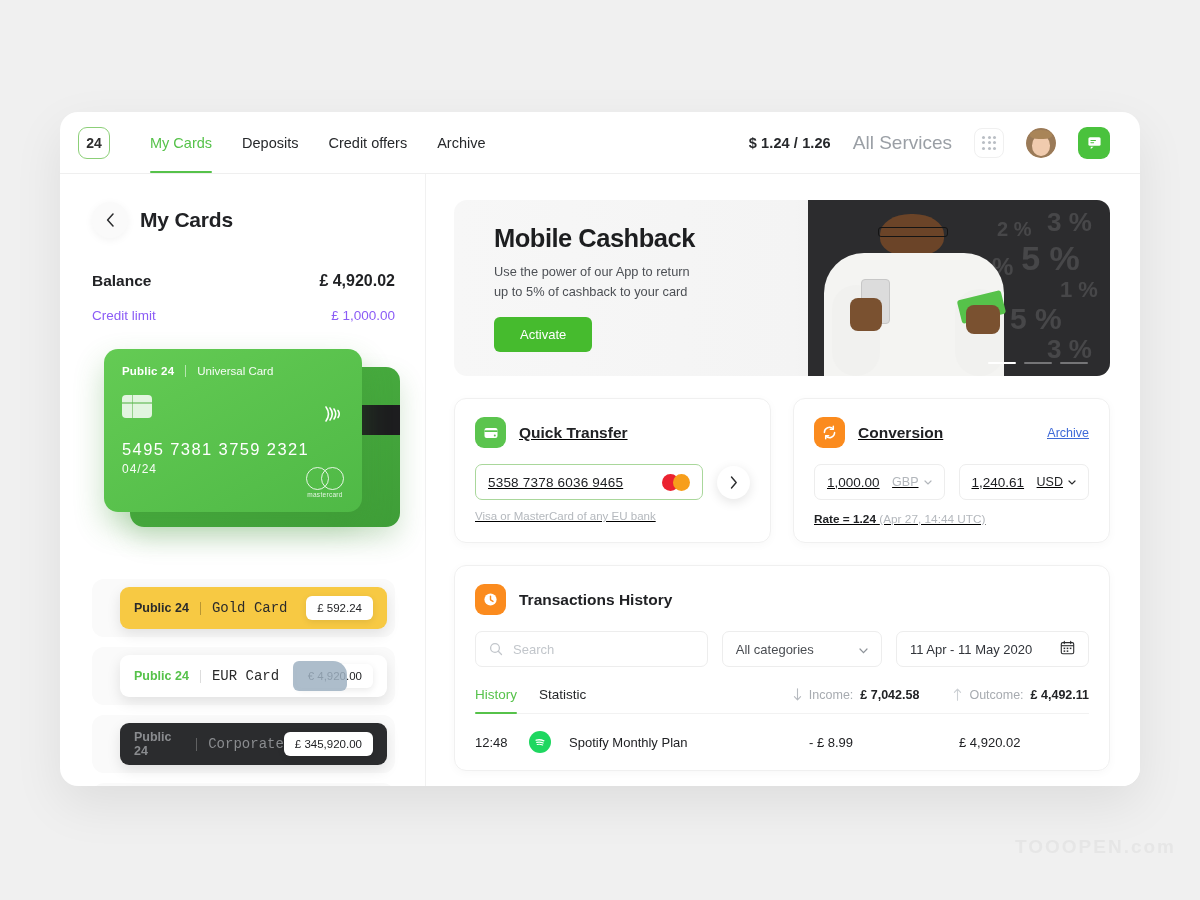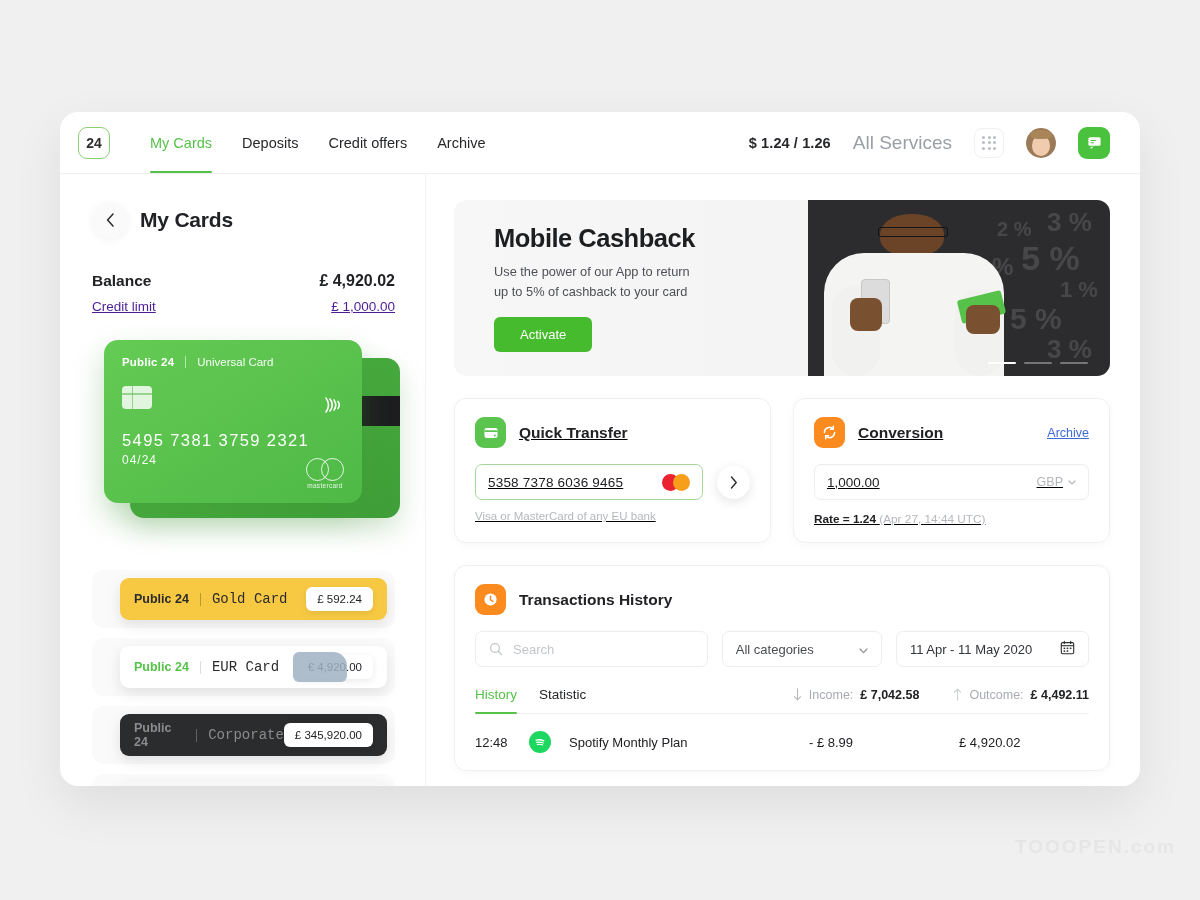--- a/index.html
+++ b/index.html
@@ -77,25 +77,25 @@
 
   
   .pane-head { display: flex; align-items: center; gap: 12px; margin-bottom: 34px; }
   .back-btn {
     width: 36px; height: 36px; border-radius: 50%; background: #fafafa;
     display: flex; align-items: center; justify-content: center; cursor: pointer;
     box-shadow: 0 2px 8px rgba(0,0,0,.05);
   }
   .pane-title { font-size: 21px; font-weight: 700; color: #212225; letter-spacing: -.2px; }
 
-  .bal-row { display: flex; justify-content: space-between; align-items: flex-start; margin-bottom: 9px; }
+  .bal-row { display: flex; justify-content: space-between; align-items: flex-start; margin-bottom: 18px; }
   .bal-label { font-size: 15.5px; font-weight: 700; color: #212225; }
   .bal-value { font-size: 16px; font-weight: 700; color: #212225; }
   .lim-row { display: flex; justify-content: space-between; align-items: baseline; }
-  .lim-label, .lim-value { font-size: 13.5px; color: #4c1d95; text-decoration: underline; }
+  .lim-label, .lim-value { font-size: 13.5px; color: #8b5cf6; }
 
   
   .card-stack { position: relative; height: 190px; margin-top: 26px; }
   .card-back {
     position: absolute; left: 38px; top: 18px; width: 270px; height: 160px;
     background: linear-gradient(145deg,#4eb544,#3f9e38); border-radius: 14px;
     box-shadow: 0 12px 26px rgba(60,140,50,.22);
   }
   .card-back .strip { position: absolute; right: 0; top: 38px; width: 62px; height: 30px; background: #1d1d1f; }
   .card-back .dbt { position:absolute; left:26px; bottom:18px; font-size:15px; font-weight:700; color:rgba(255,255,255,.22); }
@@ -511,20 +511,29 @@
             <div class="conv-row">
               <div class="conv-field">
                 <span class="v">1,000.00</span>
                 <span class="cur muted">
                   <span>GBP</span>
                   <svg width="8" height="5" viewBox="0 0 8 5">
                       <path d="M1 1 L4 4 L7 1" stroke="#b2b6bb" stroke-width="1.2" fill="none" stroke-linecap="round"></path>
                     </svg>
                 </span>
               </div>
+              <div class="conv-field">
+                <span class="v">1,240.61</span>
+                <span class="cur dark">
+                  <span>USD</span>
+                  <svg width="8" height="5" viewBox="0 0 8 5">
+                      <path d="M1 1 L4 4 L7 1" stroke="#2b2c2e" stroke-width="1.2" fill="none" stroke-linecap="round"></path>
+                    </svg>
+                </span>
+              </div>
             </div>
             <div class="rate-line">
               <b>Rate = 1.24</b>
               <span>(Apr 27, 14:44 UTC)</span>
             </div>
           </div>
         </div>
 
         <div class="tx-panel">
           <div class="panel-head">

